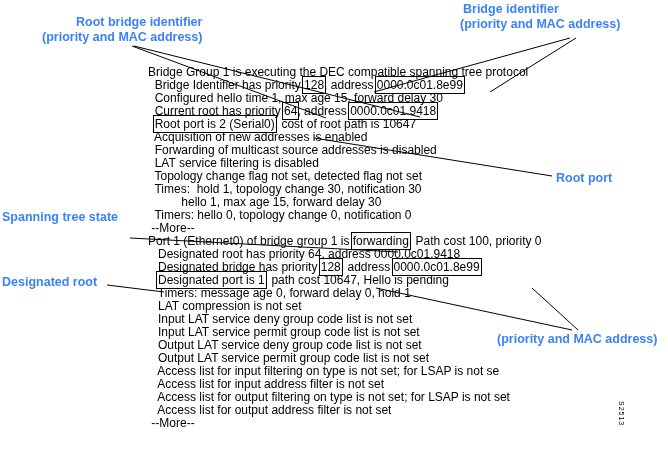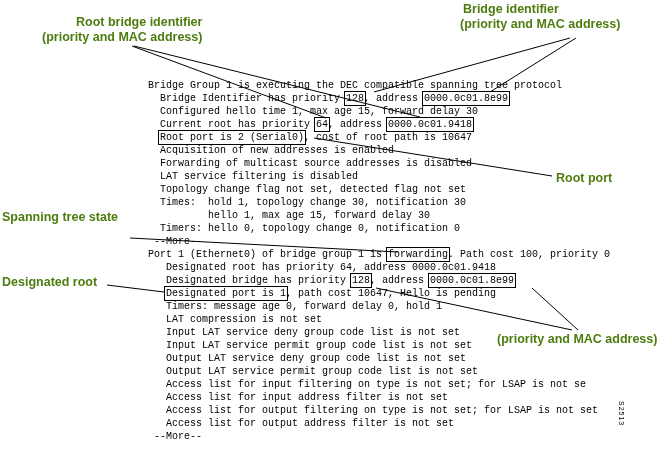--- a/index.html
+++ b/index.html
@@ -1,29 +1,29 @@
 <!DOCTYPE html>
 <html><head>
 <meta charset="utf-8">
 <style>
   html,body { margin:0; padding:0; background:#ffffff; }
   .stage {
     position:relative; width:668px; height:452px; background:#ffffff;
     font-family:"Liberation Sans", sans-serif; overflow:hidden; color:#000;
   }
   .terminal {
-    position:absolute; left:148px; top:79px;
-    font-family:Liberation Mono, monospace;
-    font-size:10px; line-height:13px; white-space:pre; color:#000;
+    position:absolute; left:148px; top:66px;
+    font-family:Liberation Sans, sans-serif;
+    font-size:12px; line-height:13px; white-space:pre; color:#000;
   }
   .terminal .ln { height:13px; }
   .boxed { outline:1px solid #000; outline-offset:1px; }
   .callout {
     position:absolute; font-weight:bold; font-size:12.5px; line-height:15px;
-    white-space:nowrap; color:#4d7c0f;
+    white-space:nowrap; color:#3b82f6;
   }
   .callout .ind { padding-left:8px; display:block; }
   .callout .ind-sm { padding-left:3px; display:block; }
   .svg-overlay { position:absolute; left:0; top:0; pointer-events:none; }
   .fig-id {
     position:absolute; left:618px; top:401px;
     writing-mode:vertical-rl; font-size:7px; letter-spacing:1px;
     font-family:"Liberation Sans", sans-serif; color:#000;
   }
 </style>

